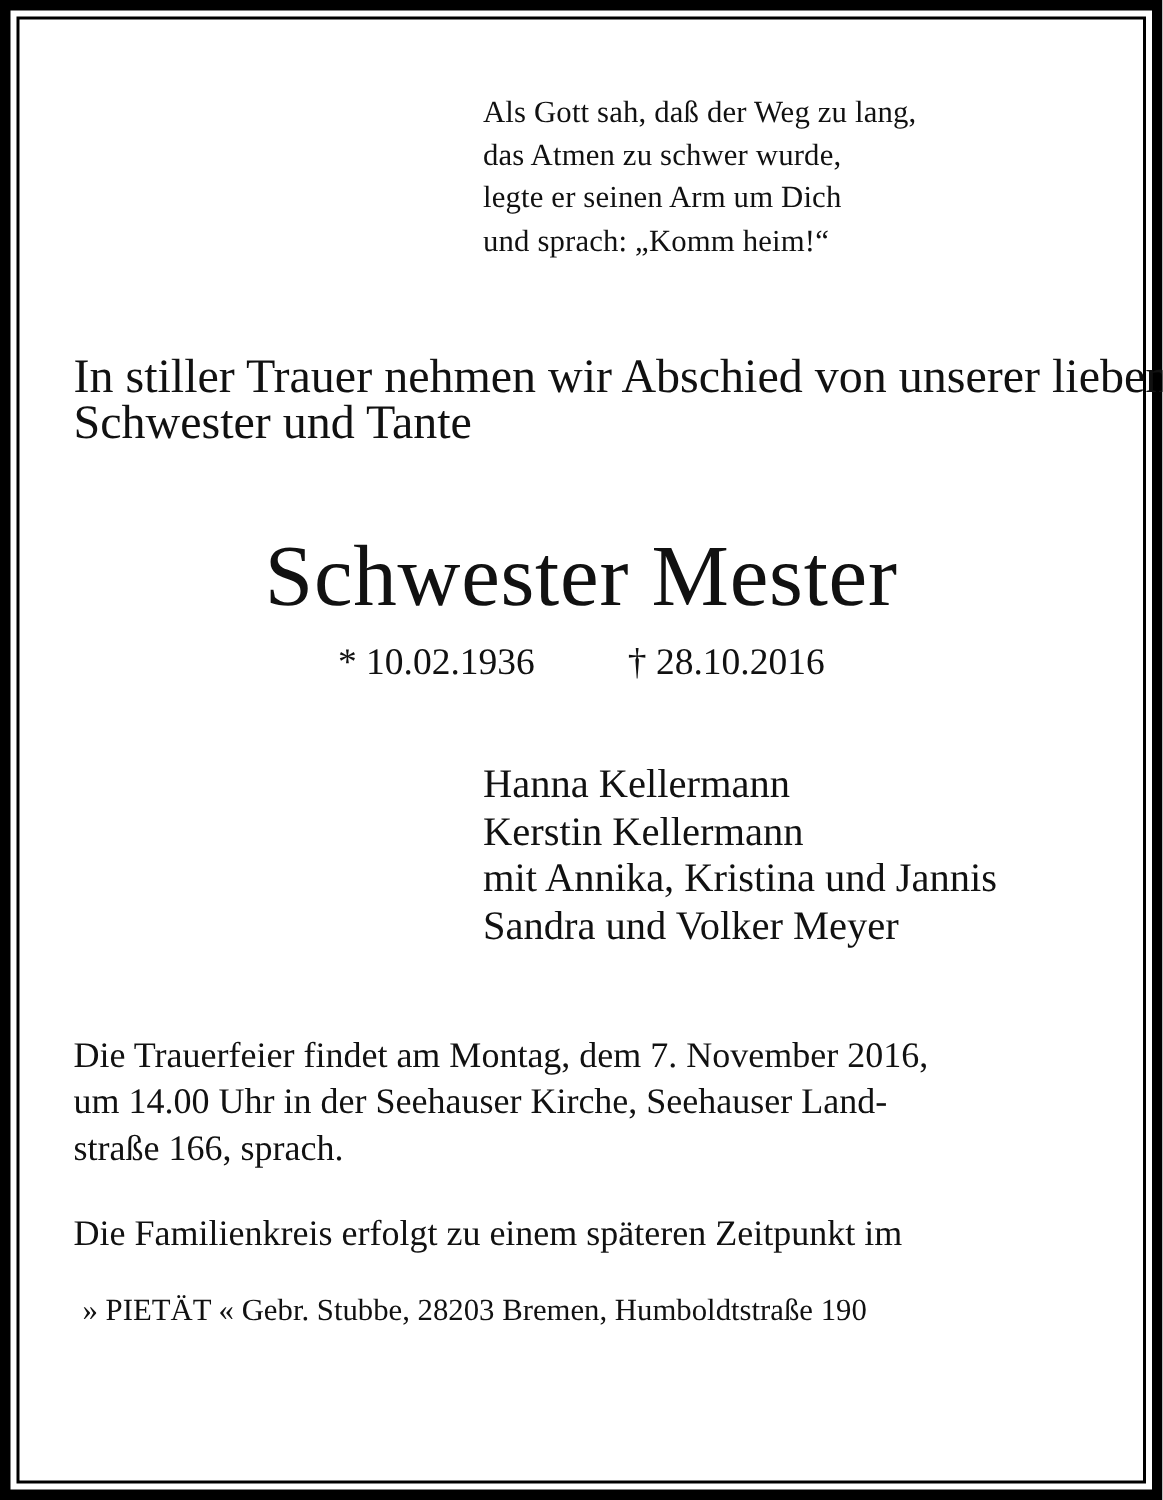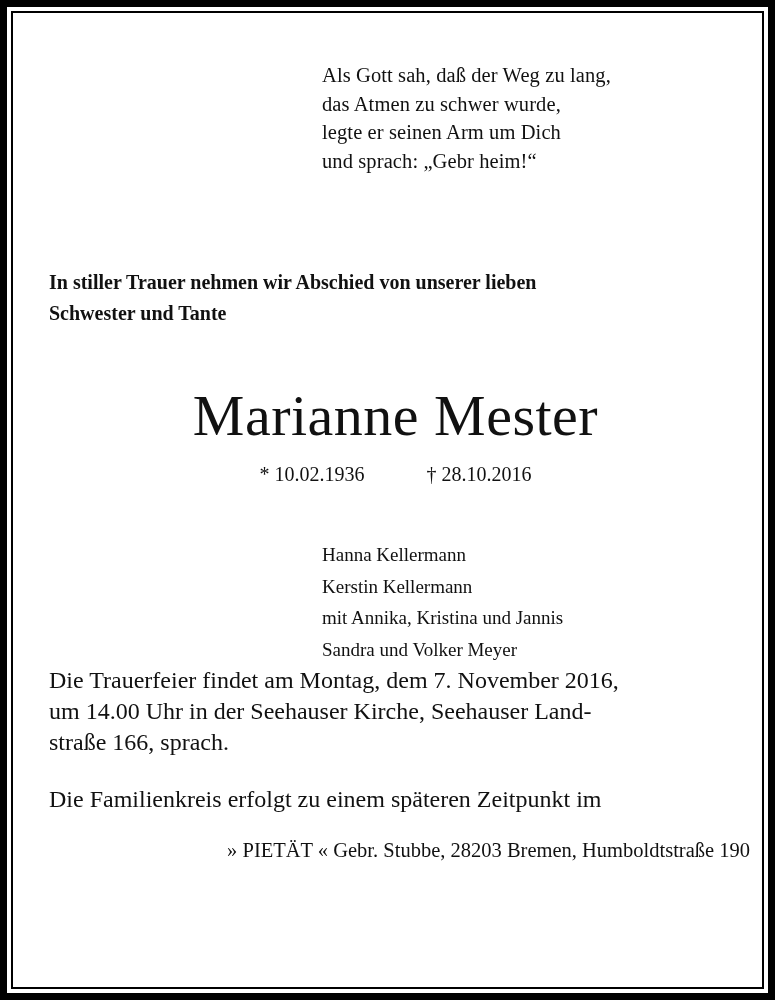--- a/index.html
+++ b/index.html
@@ -24,111 +24,109 @@
     border: 7px solid #000000;
     background: #ffffff;
     padding: 4px;           
   }
   .notice-inner {
     box-sizing: border-box;
     width: 100%;
     height: 100%;
     border: 2px solid #000000;
     background: #ffffff;
-    padding: 30px 12px 0 28px;
+    padding: 30px 28px 0 28px;
     position: relative;
   }
 
   
   .verse {
     margin: 18px 0 0 281px;
     font-size: 20.5px;
     line-height: 28.5px;
     letter-spacing: 0.1px;
   }
   .verse .line { white-space: pre; }
 
   
   .lead-in {
-    margin: 92px 0 0 8px;
-    font-size: 20px;
+    margin: 60px 0 0 8px;
+    font-size: 32px;
     line-height: 31px;
-    font-weight: bold;
   }
   .lead-in .line { white-space: pre; }
 
   
   .deceased-name {
     margin: 56px 0 0 0;
     text-align: center;
     font-size: 58px;
     line-height: 62px;
     font-weight: 400;
     letter-spacing: 0.5px;
     white-space: pre;
   }
 
   
   .life-dates {
     margin: 12px 0 0 0;
     text-align: center;
-    font-size: 20px;
+    font-size: 25px;
     line-height: 30px;
     white-space: pre;
   }
   .life-dates .gap { display: inline-block; width: 62px; }
 
   
   .survivors {
     margin: 50px 0 0 281px;
-    font-size: 19px;
+    font-size: 27px;
     line-height: 31.5px;
   }
   .survivors .line { white-space: pre; }
 
   
   .service,
   .burial {
     margin: 0 0 0 8px;
     font-size: 24px;
     line-height: 31px;
   }
-  .service { }
+  .service { margin-top: 56px; }
   .burial  { margin-top: 26px; }
   .service .line,
   .burial .line { white-space: pre; }
 
   
   .funeral-home {
     margin: 22px 0 0 14px;
     font-size: 20.5px;
     line-height: 26px;
     white-space: pre;
-    text-align: right;
   }
 </style>
 </head>
 <body>
 
 <div class="notice-frame">
   <div class="notice-inner">
 
     <div class="verse">
       <div class="line">Als Gott sah, daß der Weg zu lang,</div>
       <div class="line">das Atmen zu schwer wurde,</div>
       <div class="line">legte er seinen Arm um Dich</div>
-      <div class="line">und sprach: „Gebr heim!“</div>
+      <div class="line">und sprach: „Komm heim!“</div>
     </div>
 
     <div class="lead-in">
       <div class="line">In stiller Trauer nehmen wir Abschied von unserer lieben</div>
       <div class="line">Schwester und Tante</div>
     </div>
 
-    <div class="deceased-name">Marianne Mester</div>
+    <div class="deceased-name">Schwester Mester</div>
 
     <div class="life-dates"><span>*</span> <span>10.02.1936</span><span class="gap"></span><span>†</span> <span>28.10.2016</span></div>
 
     <div class="survivors">
       <div class="line">Hanna Kellermann</div>
       <div class="line">Kerstin Kellermann</div>
       <div class="line">mit Annika, Kristina und Jannis</div>
       <div class="line">Sandra und Volker Meyer</div>
     </div>
 

